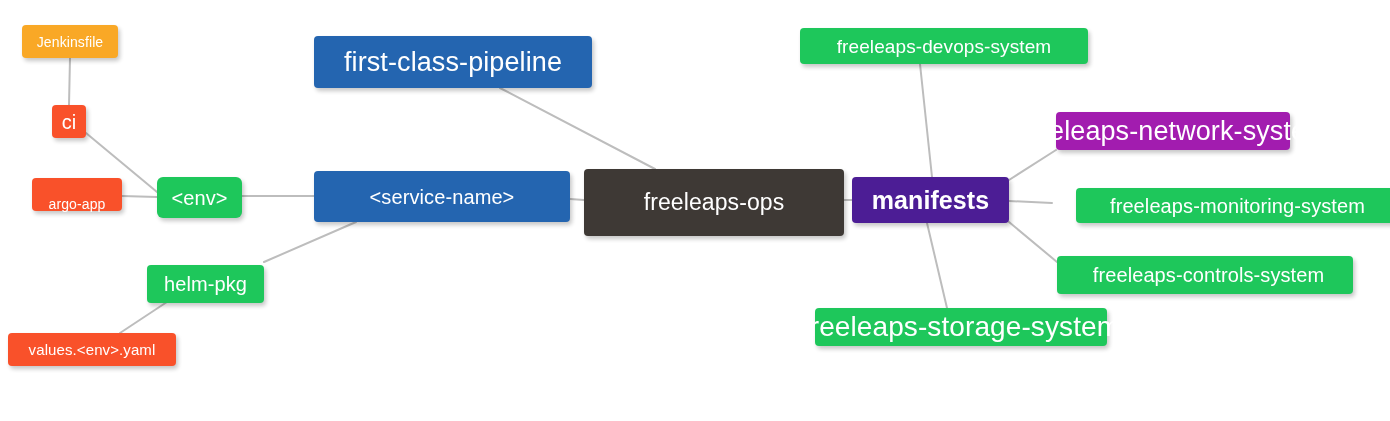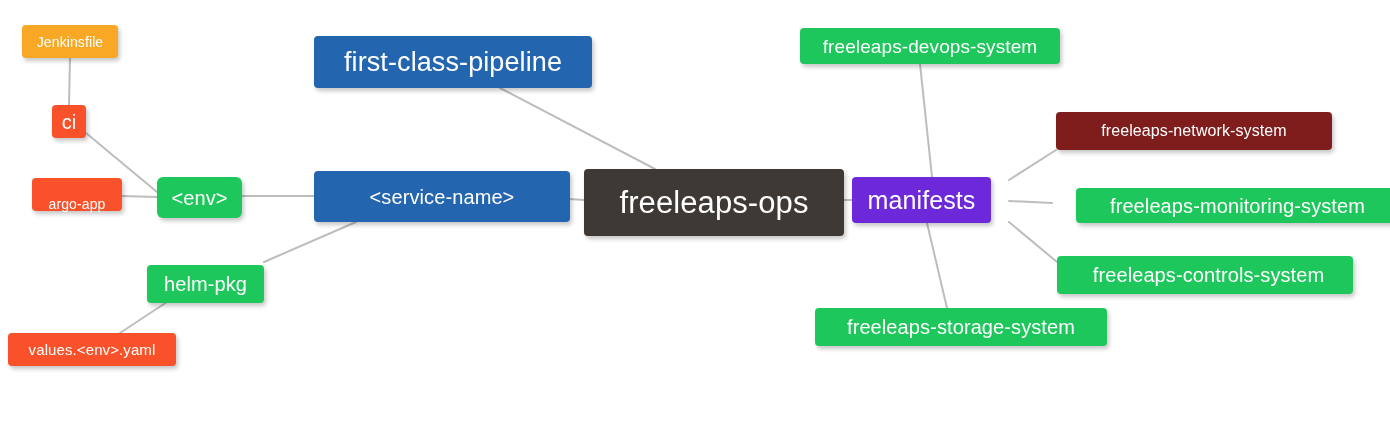--- a/index.html
+++ b/index.html
@@ -85,35 +85,35 @@
       </div>
       <div class="node" style="left: 147px; top: 258px; width: 117px; height: 38px; background: rgb(30, 199, 91); font-size: 20px; margin-top: 7px;">
         <span class="node-label">helm-pkg</span>
       </div>
       <div class="node" style="left: 314px; top: 171px; width: 256px; height: 51px; background: rgb(36, 101, 176); font-size: 20px;">
         <span class="node-label">&lt;service-name&gt;</span>
       </div>
       <div class="node" style="left: 314px; top: 36px; width: 278px; height: 52px; background: rgb(36, 101, 176); font-size: 27px;">
         <span class="node-label">first-class-pipeline</span>
       </div>
-      <div class="node" style="left: 584px; top: 169px; width: 260px; height: 67px; background: rgb(62, 57, 53); font-size: 31px;">
+      <div class="node" style="left: 584px; top: 169px; width: 260px; height: 67px; background: rgb(62, 57, 53); font-size: 23px;">
         <span class="node-label">freeleaps-ops</span>
       </div>
-      <div class="node" style="left: 852px; top: 177px; width: 139px; height: 46px; background: #6d28d9; font-size: 25px;">
+      <div class="node" style="left: 852px; top: 177px; width: 157px; height: 46px; background: #4c1d95; font-size: 25px; font-weight: bold;">
         <span class="node-label">manifests</span>
       </div>
-      <div class="node" style="left: 800px; top: 28px; width: 260px; height: 36px; background: rgb(30, 199, 91); font-size: 19px;">
+      <div class="node" style="left: 800px; top: 28px; width: 288px; height: 36px; background: rgb(30, 199, 91); font-size: 19px;">
         <span class="node-label">freeleaps-devops-system</span>
       </div>
-      <div class="node" style="left: 1056px; top: 112px; width: 276px; height: 38px; background: #7f1d1d; font-size: 16px;">
+      <div class="node" style="left: 1056px; top: 112px; width: 234px; height: 38px; background: #a21caf; font-size: 27px;">
         <span class="node-label">freeleaps-network-system</span>
       </div>
       <div class="node" style="left: 1052px; top: 188px; width: 323px; height: 35px; background: rgb(30, 199, 91); font-size: 20px; margin-left: 24px;">
         <span class="node-label">freeleaps-monitoring-system</span>
       </div>
       <div class="node" style="left: 1057px; top: 256px; width: 296px; height: 38px; background: rgb(30, 199, 91); font-size: 20px; padding-left: 7px;">
         <span class="node-label">freeleaps-controls-system</span>
       </div>
-      <div class="node" style="left: 815px; top: 308px; width: 292px; height: 38px; background: rgb(30, 199, 91); font-size: 20px; text-align: right;">
+      <div class="node" style="left: 815px; top: 308px; width: 292px; height: 38px; background: rgb(30, 199, 91); font-size: 28px; text-align: right;">
         <span class="node-label">freeleaps-storage-system</span>
       </div>
     </div>
 </div>
 
 </body></html>

